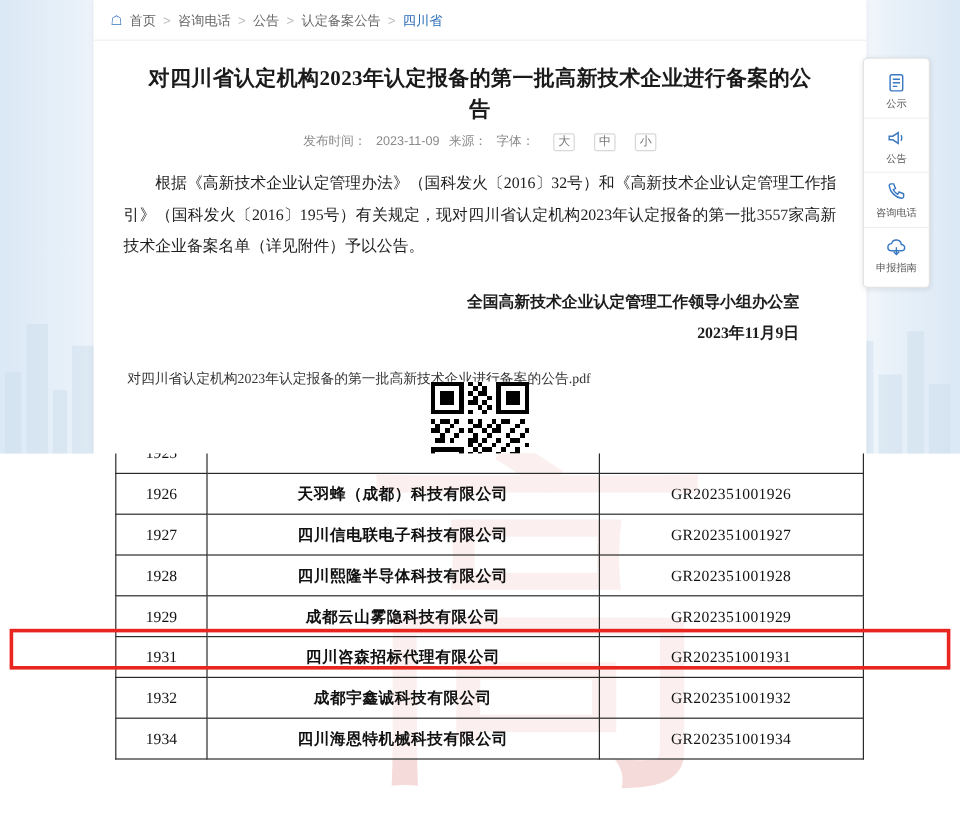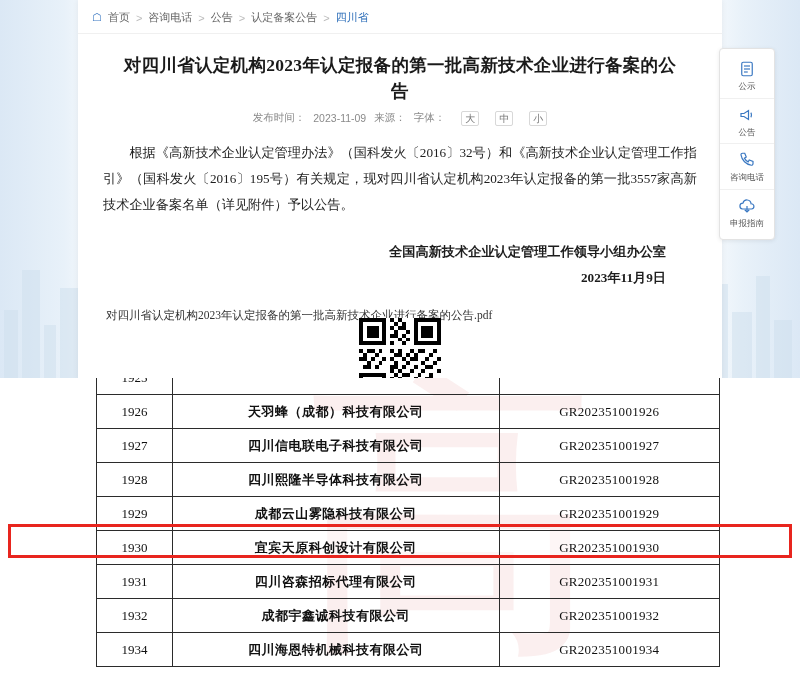--- a/index.html
+++ b/index.html
@@ -516,25 +516,20 @@
         <tr>
           <td class="c-no">1928</td>
           <td class="c-name">四川熙隆半导体科技有限公司</td>
           <td class="c-code">GR202351001928</td>
         </tr>
         <tr>
           <td class="c-no">1929</td>
           <td class="c-name">成都云山雾隐科技有限公司</td>
           <td class="c-code">GR202351001929</td>
         </tr>
-        <tr class="highlight">
-          <td class="c-no">1930</td>
-          <td class="c-name">宜宾天原科创设计有限公司</td>
-          <td class="c-code">GR202351001930</td>
-        </tr>
         <tr>
           <td class="c-no">1931</td>
           <td class="c-name">四川咨森招标代理有限公司</td>
           <td class="c-code">GR202351001931</td>
         </tr>
         <tr>
           <td class="c-no">1932</td>
           <td class="c-name">成都宇鑫诚科技有限公司</td>
           <td class="c-code">GR202351001932</td>
         </tr>

